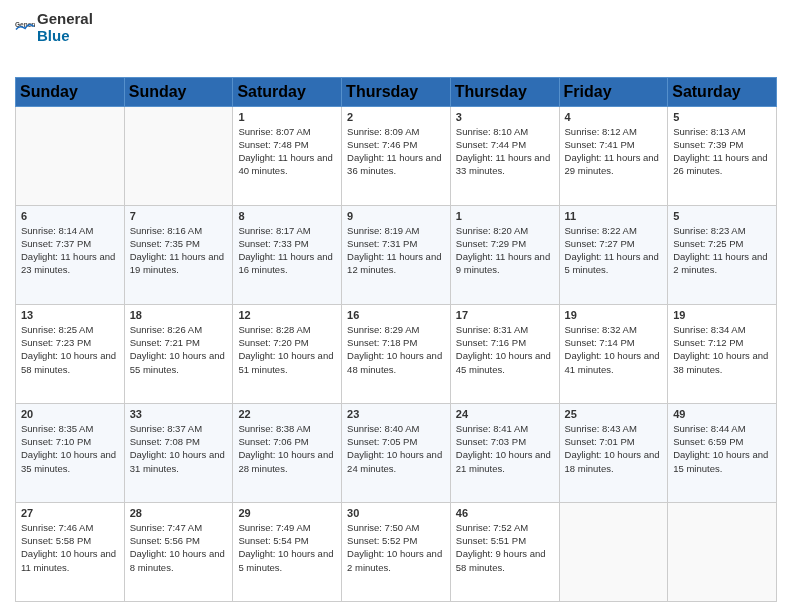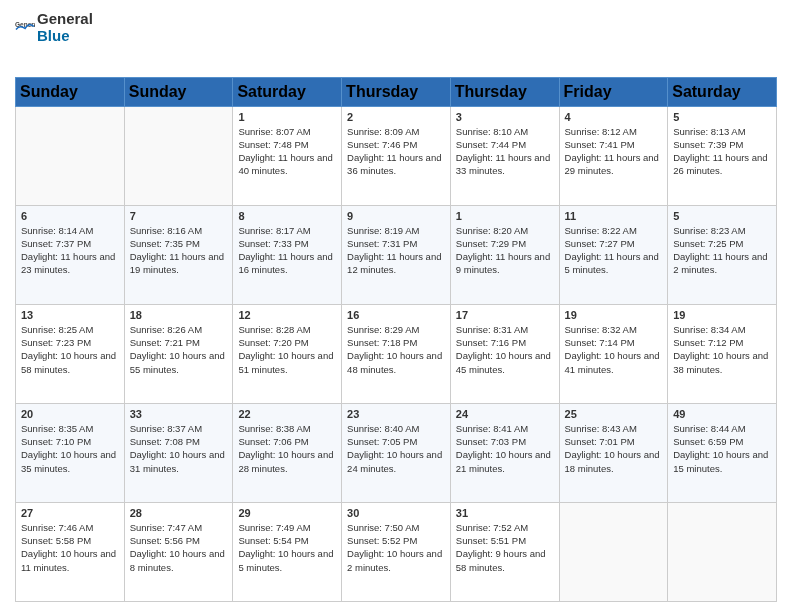--- a/index.html
+++ b/index.html
@@ -247,21 +247,21 @@
           </td>
           <td>
             <span class="day-num">29</span>
             <div class="cell-info">Sunrise: 7:49 AM<br>Sunset: 5:54 PM<br>Daylight: 10 hours and 5 minutes.</div>
           </td>
           <td>
             <span class="day-num">30</span>
             <div class="cell-info">Sunrise: 7:50 AM<br>Sunset: 5:52 PM<br>Daylight: 10 hours and 2 minutes.</div>
           </td>
           <td>
-            <span class="day-num">31</span>
+            <span class="day-num">46</span>
             <div class="cell-info">Sunrise: 7:52 AM<br>Sunset: 5:51 PM<br>Daylight: 9 hours and 58 minutes.</div>
           </td>
           <td class="empty-cell"></td>
           <td class="empty-cell"></td>
         </tr>
       </tbody>
   </table>
 </div>
 
 </body></html>

